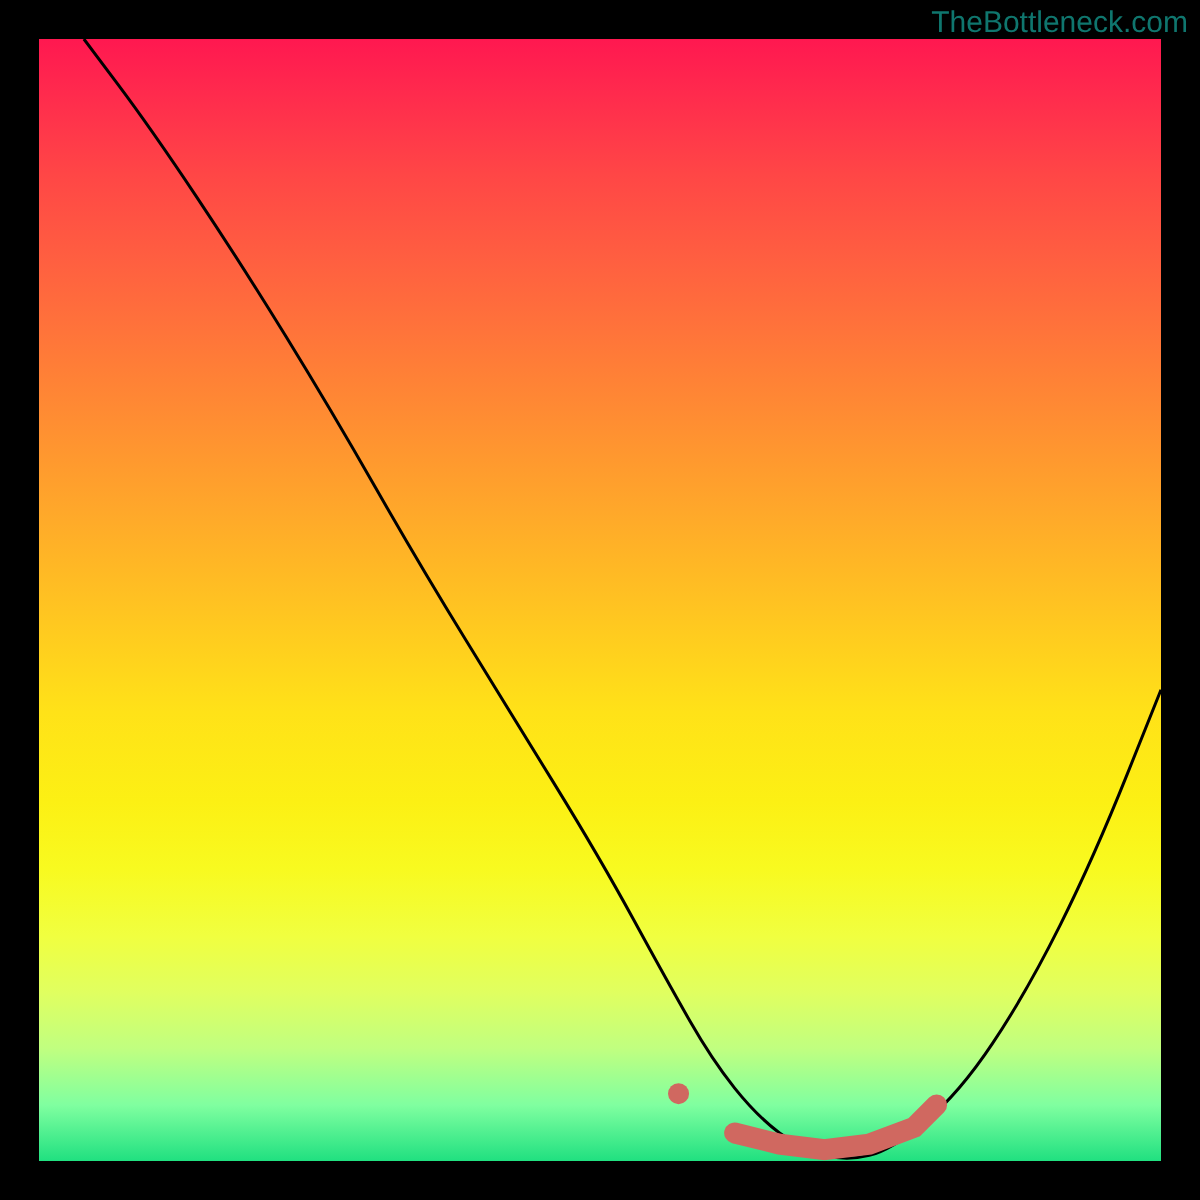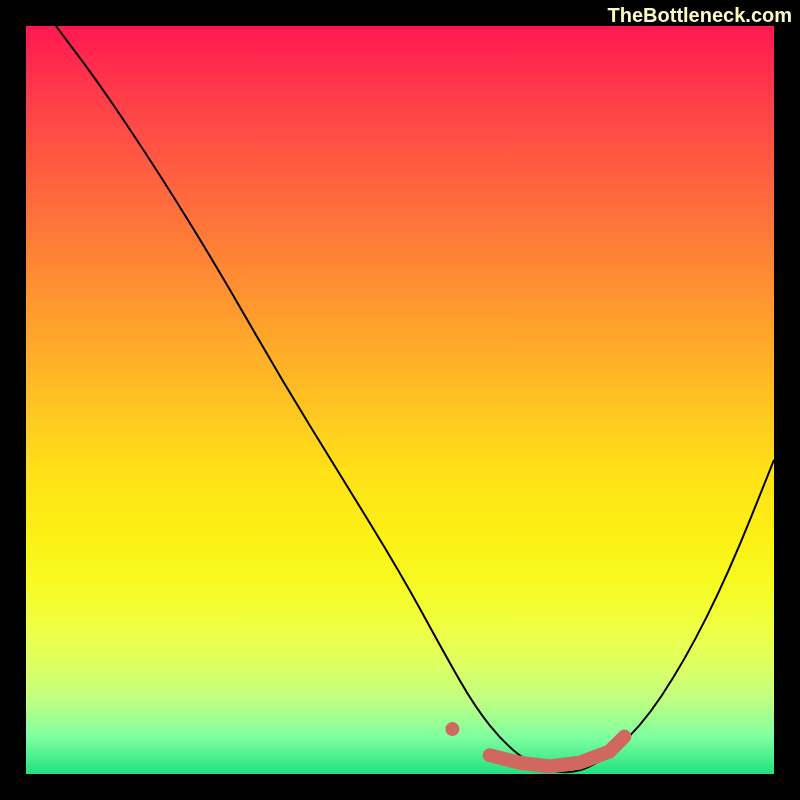--- a/index.html
+++ b/index.html
@@ -40,23 +40,23 @@
       #e0ff60 85%,
       #c0ff80 90%,
       #80ffa0 95%,
       #20e080 100%
     );
   }
   .watermark {
     position: absolute;
     top: 4px;
     right: 8px;
-    color: #fef9c3;
+    color: #0f766e;
     font-size: 20px;
-    font-weight: 700;
+    font-weight: 400;
     z-index: 10;
   }
   svg.curve-layer {
     position: absolute;
     left: 0;
     top: 0;
     width: 100%;
     height: 100%;
     z-index: 5;
   }

